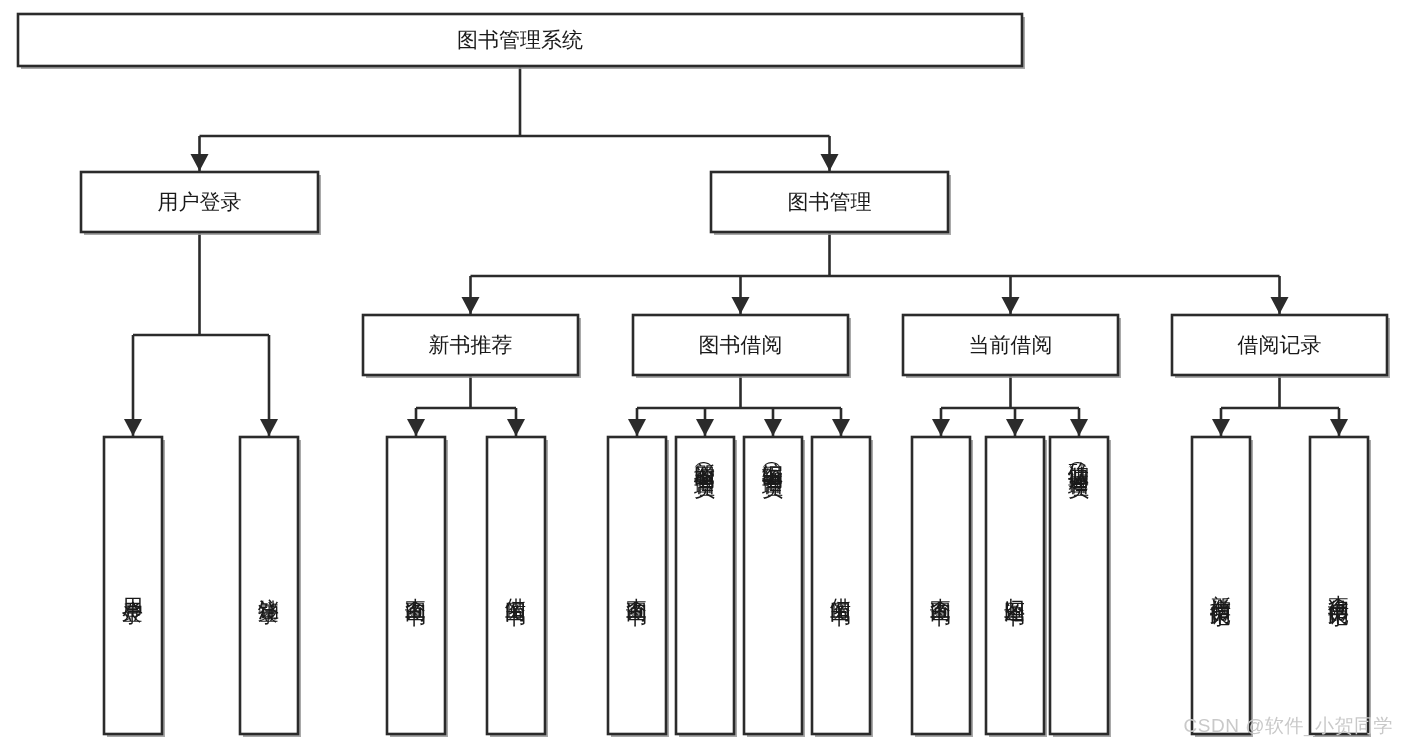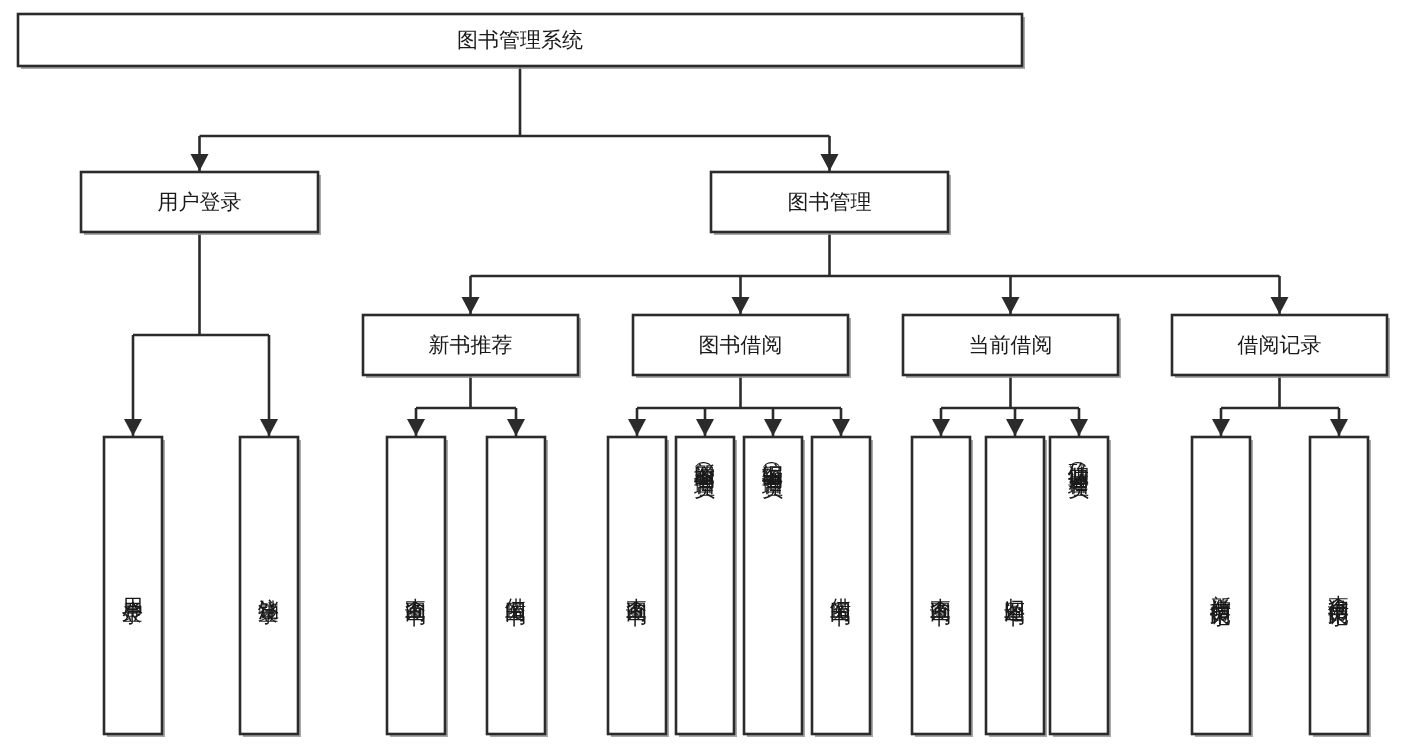--- a/index.html
+++ b/index.html
@@ -234,13 +234,14 @@
       <div class="leaf-label" style="left: 608px; width: 58px; top: 437px; height: 297px; display: flex; align-items: center; justify-content: center;">查询图书</div>
       <div class="leaf-label" style="left: 676px; width: 58px; top: 445px; height: 287px; justify-content: flex-start; display: flex; align-items: center;">新增图书（管理员）</div>
       <div class="leaf-label" style="left: 744px; width: 58px; top: 445px; height: 287px; justify-content: flex-start; display: flex; align-items: center;">编辑图书（管理员）</div>
       <div class="leaf-label" style="left: 812px; width: 58px; top: 437px; height: 297px; display: flex; align-items: center; justify-content: center;">借阅图书</div>
       <div class="leaf-label" style="left: 912px; width: 58px; top: 437px; height: 297px; display: flex; align-items: center; justify-content: center;">查询图书</div>
       <div class="leaf-label" style="left: 986px; width: 58px; top: 437px; height: 297px; display: flex; align-items: center; justify-content: center;">归还图书</div>
       <div class="leaf-label" style="left: 1050px; width: 58px; top: 445px; height: 287px; justify-content: flex-start; display: flex; align-items: center;">确认归还（管理员）</div>
       <div class="leaf-label" style="left: 1192px; width: 58px; top: 437px; height: 297px; display: flex; align-items: center; justify-content: center;">新增借阅记录</div>
       <div class="leaf-label" style="left: 1310px; width: 58px; top: 437px; height: 297px; display: flex; align-items: center; justify-content: center;">查询借阅记录</div>
     </div>
+  <div class="watermark">CSDN @软件_小贺同学</div>
 </div>
 
 </body></html>

